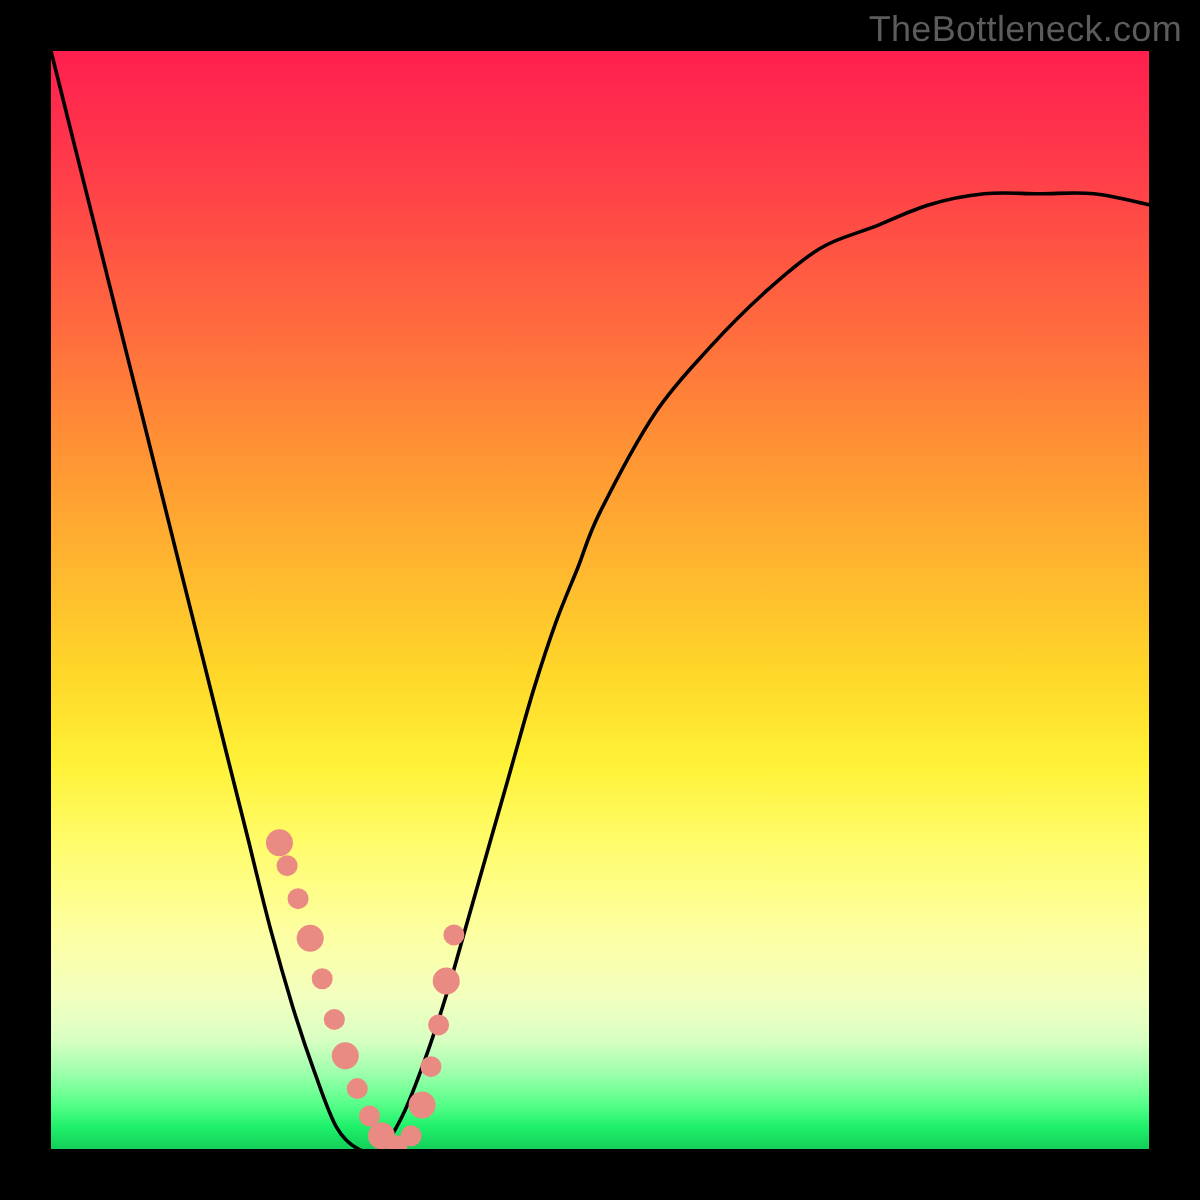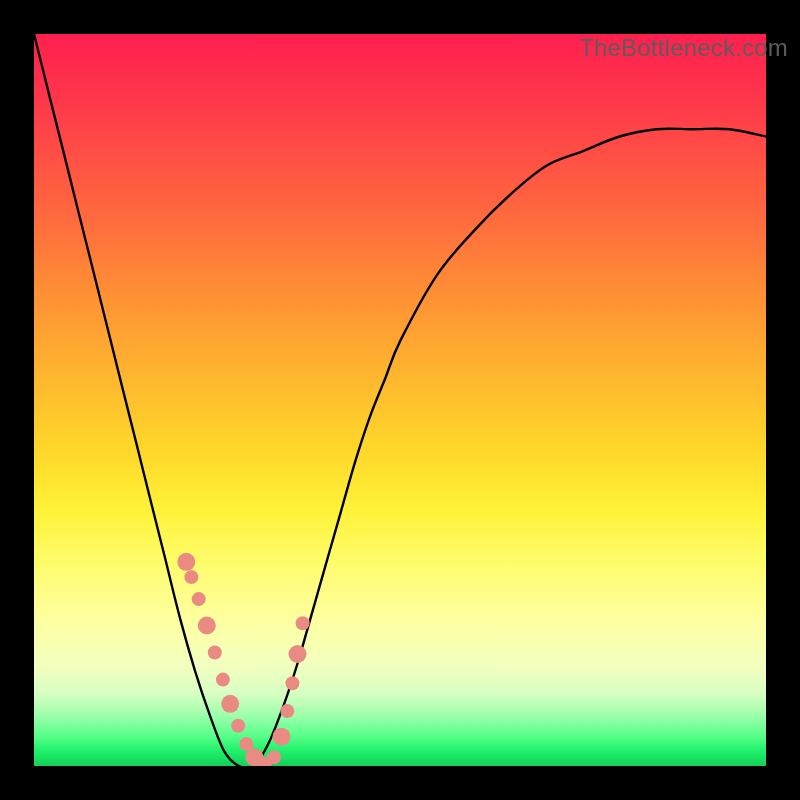--- a/index.html
+++ b/index.html
@@ -58,21 +58,20 @@
   }
   .watermark {
     position: absolute;
     top: 6px;
     right: 12px;
     font-size: 24px;
     font-weight: 500;
     color: #5c5c5c;
     letter-spacing: 0.2px;
     user-select: none;
-    margin-top: 28px;
   }
 </style>
 </head>
 <body>
 
 <div class="frame">
   <div class="plot-area">
     <div class="gradient"></div>
     <svg class="curve" viewBox="0 0 732 732" preserveAspectRatio="none">
       <g>

